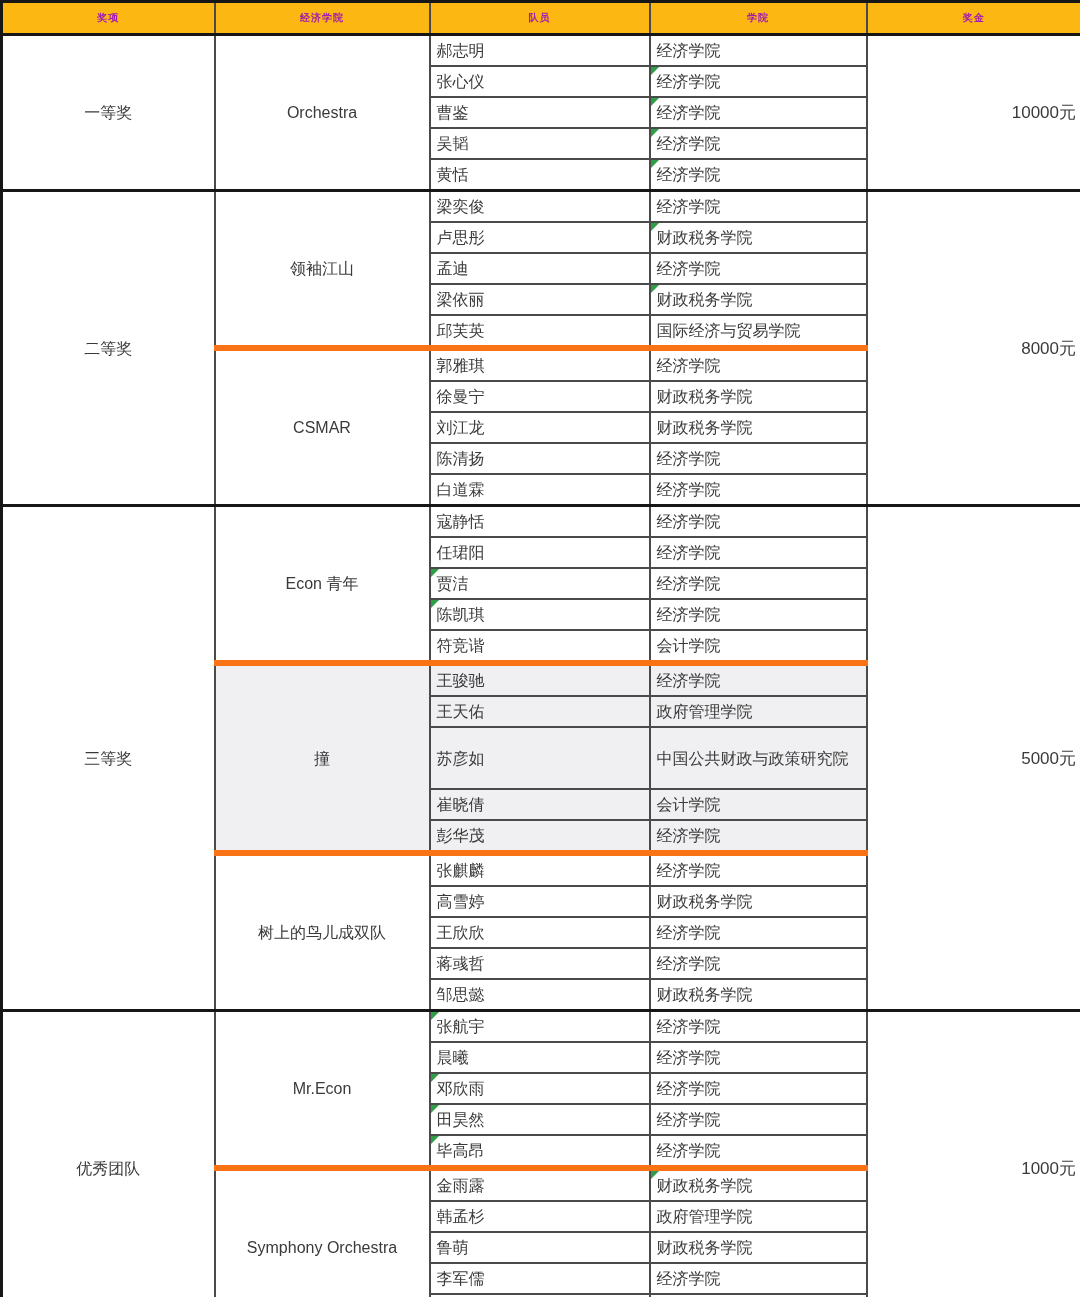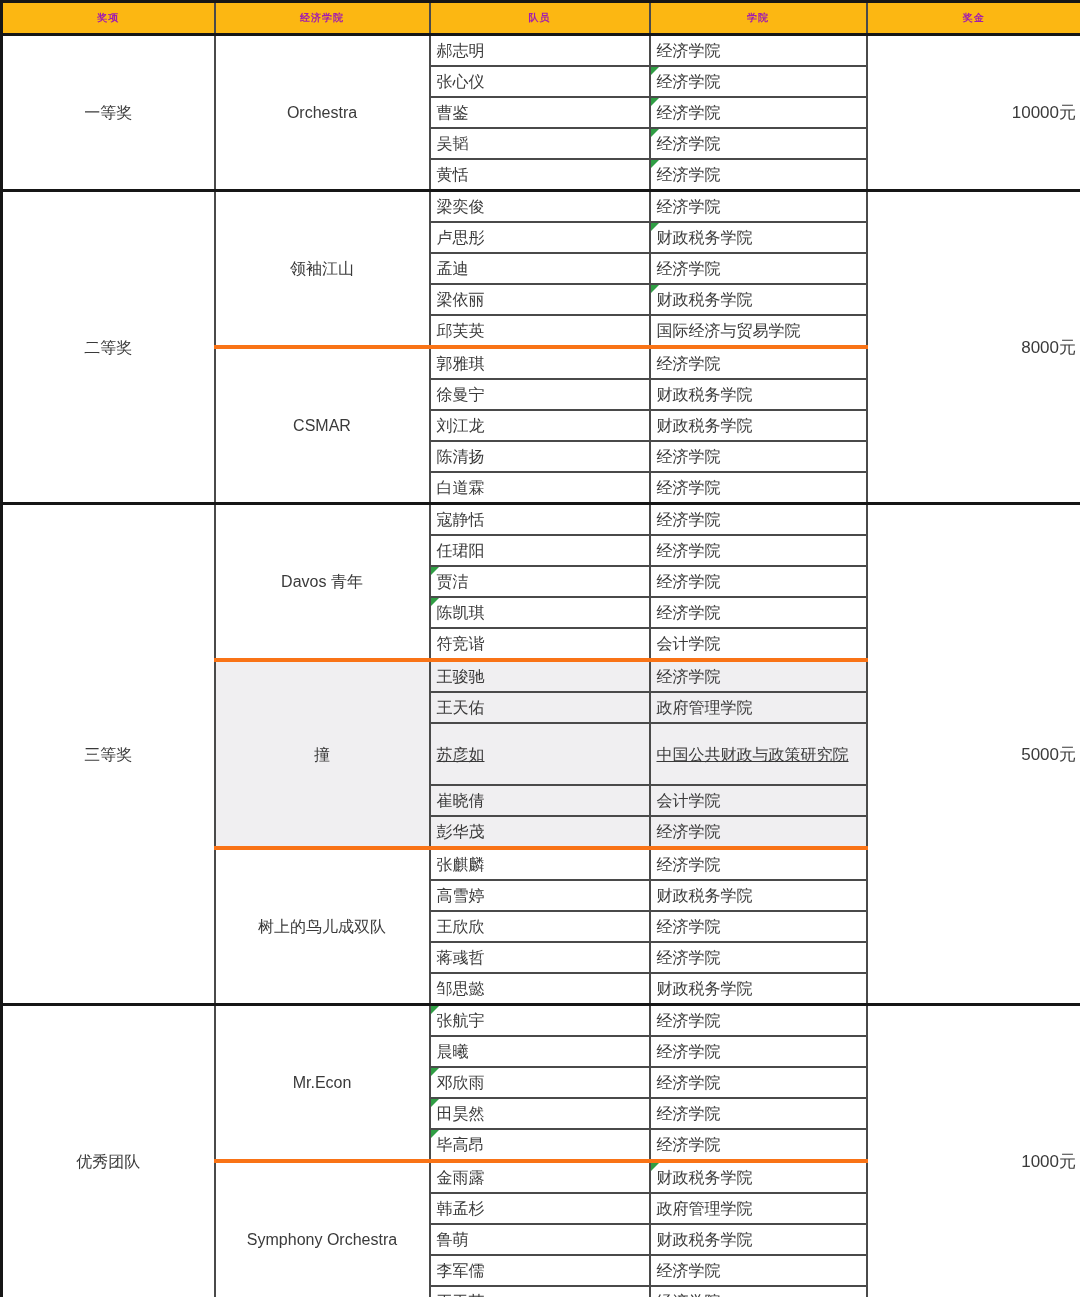--- a/index.html
+++ b/index.html
@@ -20,23 +20,23 @@
     font-weight:bold;
     font-size:10px;
     height:28px;
     letter-spacing:1px;
     border-bottom:3px solid var(--heavy);
   }
   td{font-size:16px;height:29px;line-height:19px;}
   td.member,td.college{text-align:left;padding:0 6px;position:relative;background:#fff;}
   td.award,td.team,td.prize{text-align:center;vertical-align:middle;background:#fff;padding:0 4px;}
   td.prize{font-size:17px;text-align:right;}
-  tr.tall td{height:60px;text-decoration:underline;}
+  tr.tall td{height:60px;}
   tr.section-start td{border-top:3px solid var(--heavy);}
-  tr.team-start td{border-top:4px solid #f97316;}
+  tr.team-start td{border-top:6px solid #f97316;}
   .flag{
     position:absolute;top:0;left:0;width:0;height:0;
     border-top:8px solid var(--flag);
     border-right:8px solid transparent;
   }
   .shaded{background:#f0eff1 !important;}
 </style>
 </head>
 <body>
 
@@ -121,21 +121,21 @@
         <tr>
           <td class="member">陈清扬</td>
           <td class="college">经济学院</td>
         </tr>
         <tr>
           <td class="member">白道霖</td>
           <td class="college">经济学院</td>
         </tr>
         <tr class="section-start">
           <td class="award" rowspan="15">三等奖</td>
-          <td class="team" rowspan="5">Davos 青年</td>
+          <td class="team" rowspan="5">Econ 青年</td>
           <td class="member">寇静恬</td>
           <td class="college">经济学院</td>
           <td class="prize" rowspan="15">5000元</td>
         </tr>
         <tr>
           <td class="member">任珺阳</td>
           <td class="college">经济学院</td>
         </tr>
         <tr>
           <td class="member">贾洁<span class="flag"></span></td>

